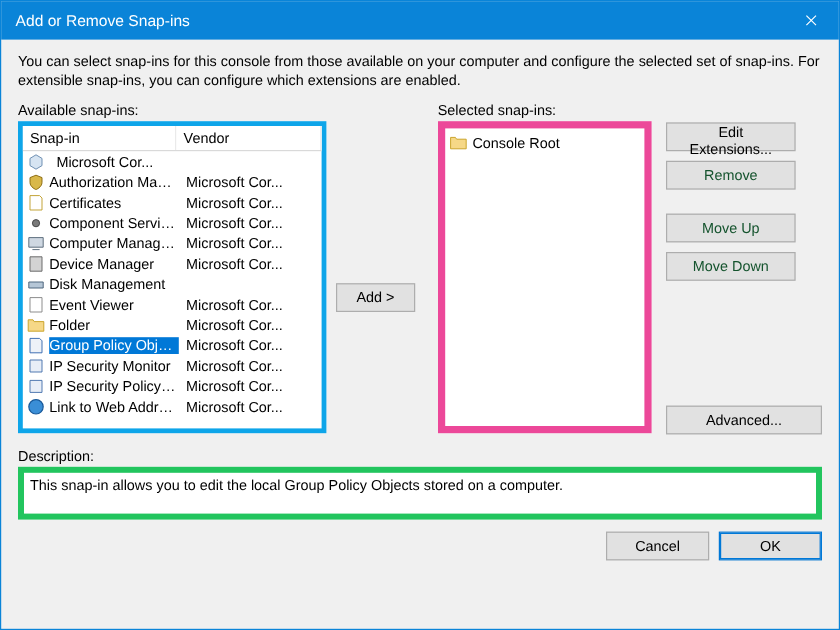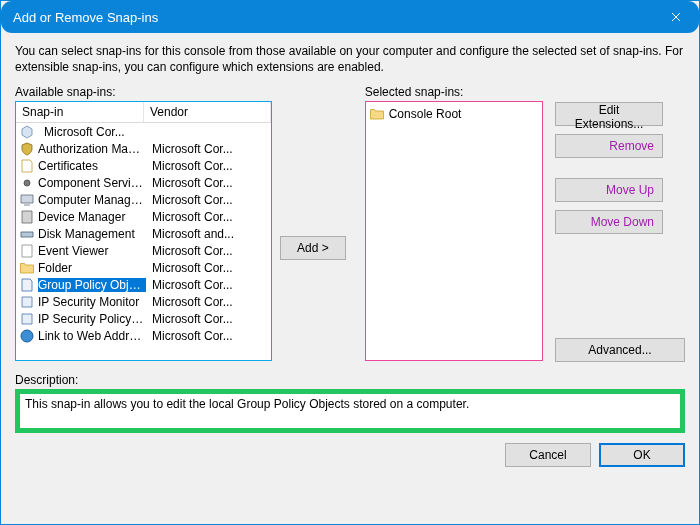--- a/index.html
+++ b/index.html
@@ -22,21 +22,20 @@
     flex-direction: column;
   }
   .titlebar {
     height: 32px;
     background: #0a84d8;
     color: #fff;
     display: flex;
     align-items: center;
     padding: 0 0 0 12px;
     font-size: 13px;
-    border-radius: 11px;
   }
   .titlebar-title { flex: 1; }
   .titlebar-close {
     width: 46px;
     height: 32px;
     display: flex;
     align-items: center;
     justify-content: center;
     cursor: pointer;
   }
@@ -65,21 +64,21 @@
     display: flex;
     flex-direction: column;
     align-items: stretch;
     padding-left: 6px;
   }
   .section-label {
     font-size: 12px;
     margin-bottom: 2px;
   }
   .listbox {
-    border: 1px solid #0ea5e9;
+    border: 4px solid #0ea5e9;
     background: #fff;
     height: 260px;
     overflow-x: hidden;
     overflow-y: scroll;
     position: relative;
   }
   .listbox-header {
     display: flex;
     background: #fff;
     border-bottom: 1px solid #d9d9d9;
@@ -121,44 +120,43 @@
     overflow: hidden;
     text-overflow: ellipsis;
     font-size: 12px;
     padding-left: 6px;
   }
   .row.selected .snapin-name {
     background: #0078d7;
     color: #fff;
   }
   .selected-box {
-    border: 1px solid #ec4899;
+    border: 6px solid #ec4899;
     background: #fff;
     height: 260px;
     padding: 3px;
   }
   .tree-item {
     display: flex;
     align-items: center;
     height: 17px;
   }
   .tree-item .icon { width: 16px; height: 16px; margin-right: 4px; }
   .btn {
     height: 24px;
     border: 1px solid #adadad;
     background: #e1e1e1;
     font-family: inherit;
     font-size: 12px;
     cursor: pointer;
     padding: 0 8px;
   }
   .btn:disabled {
-    color: #a21caf;
+    color: #14532d;
     cursor: default;
-    text-align: right;
   }
   .btn-add { width: 66px; margin-top: 50px; }
   .btn-side { width: 108px; margin-bottom: 8px; }
   .btn-side.edit-ext { margin-top: 17px; }
   .btn-advanced { margin-top: auto; width: 130px; margin-bottom: -1px; }
   .desc-label { font-size: 12px; margin-top: 6px; margin-bottom: 2px; }
   .desc-box {
     border: 5px solid #22c55e;
     background: #fff;
     height: 44px;
@@ -268,21 +266,20 @@
               <span class="snapin-name">Device Manager</span>
               <span class="vendor-name">Microsoft Cor...</span>
             </div>
             <div class="row">
               <span class="icon">
                 <svg width="16" height="16" viewBox="0 0 16 16">
                   <path fill="#b5c6d6" stroke="#4a627a" stroke-width="0.8" d="M2 6h12v5H2z"></path>
                 </svg>
               </span>
               <span class="snapin-name">Disk Management</span>
-              <span class="vendor-name">Microsoft and...</span>
             </div>
             <div class="row">
               <span class="icon">
                 <svg width="16" height="16" viewBox="0 0 16 16">
                   <path fill="#fff" stroke="#888" stroke-width="0.8" d="M3 2h10v12H3z"></path>
                 </svg>
               </span>
               <span class="snapin-name">Event Viewer</span>
               <span class="vendor-name">Microsoft Cor...</span>
             </div>

